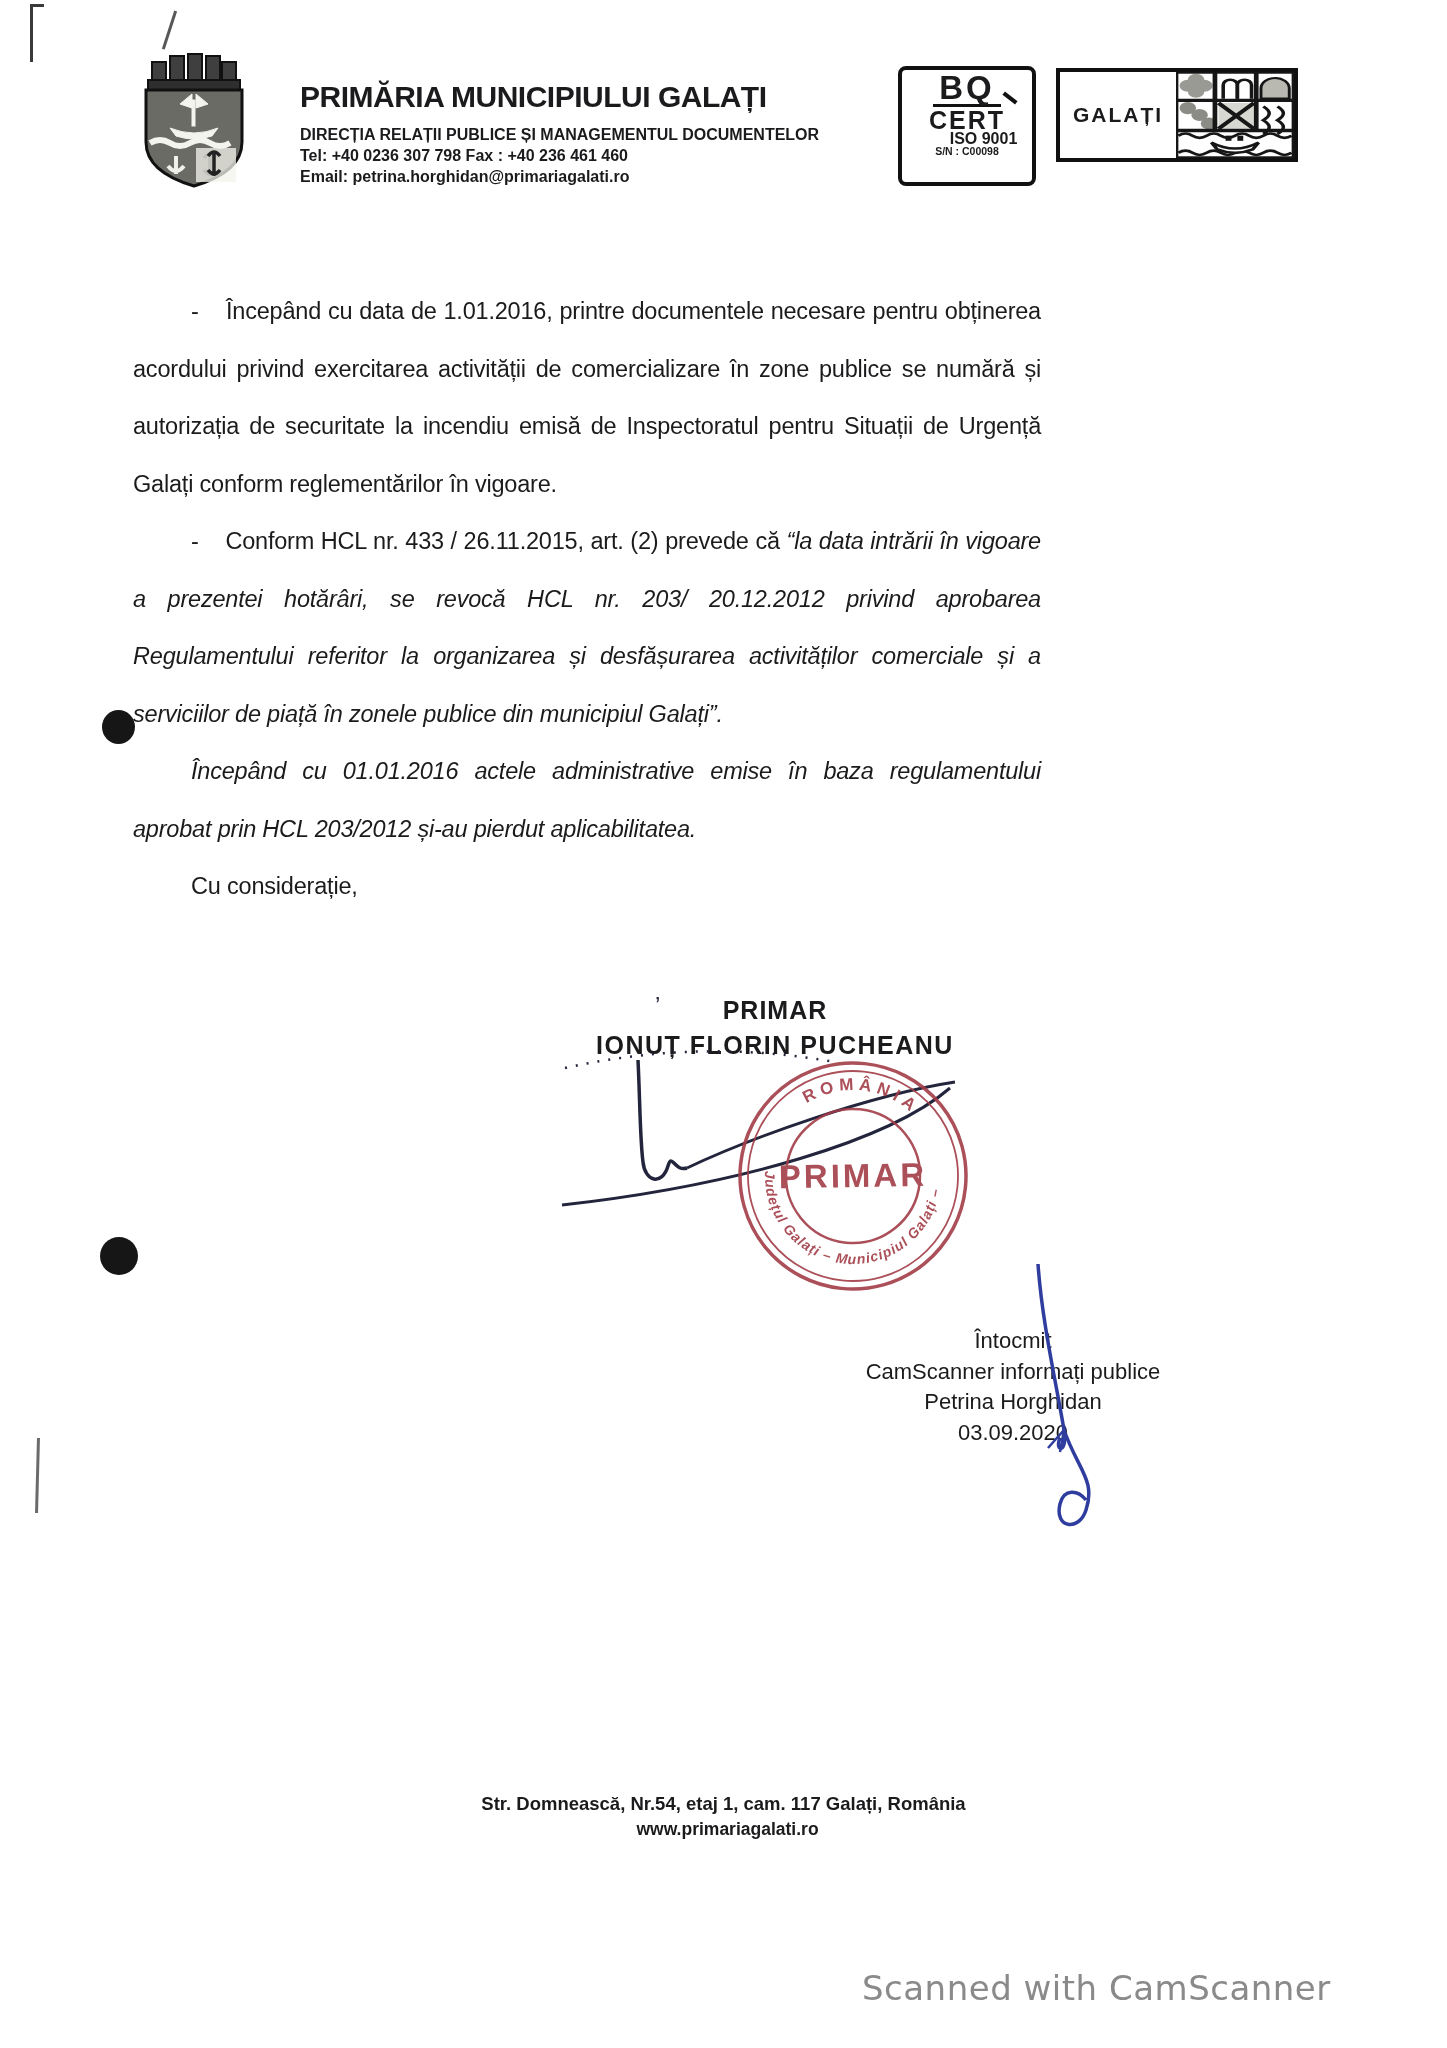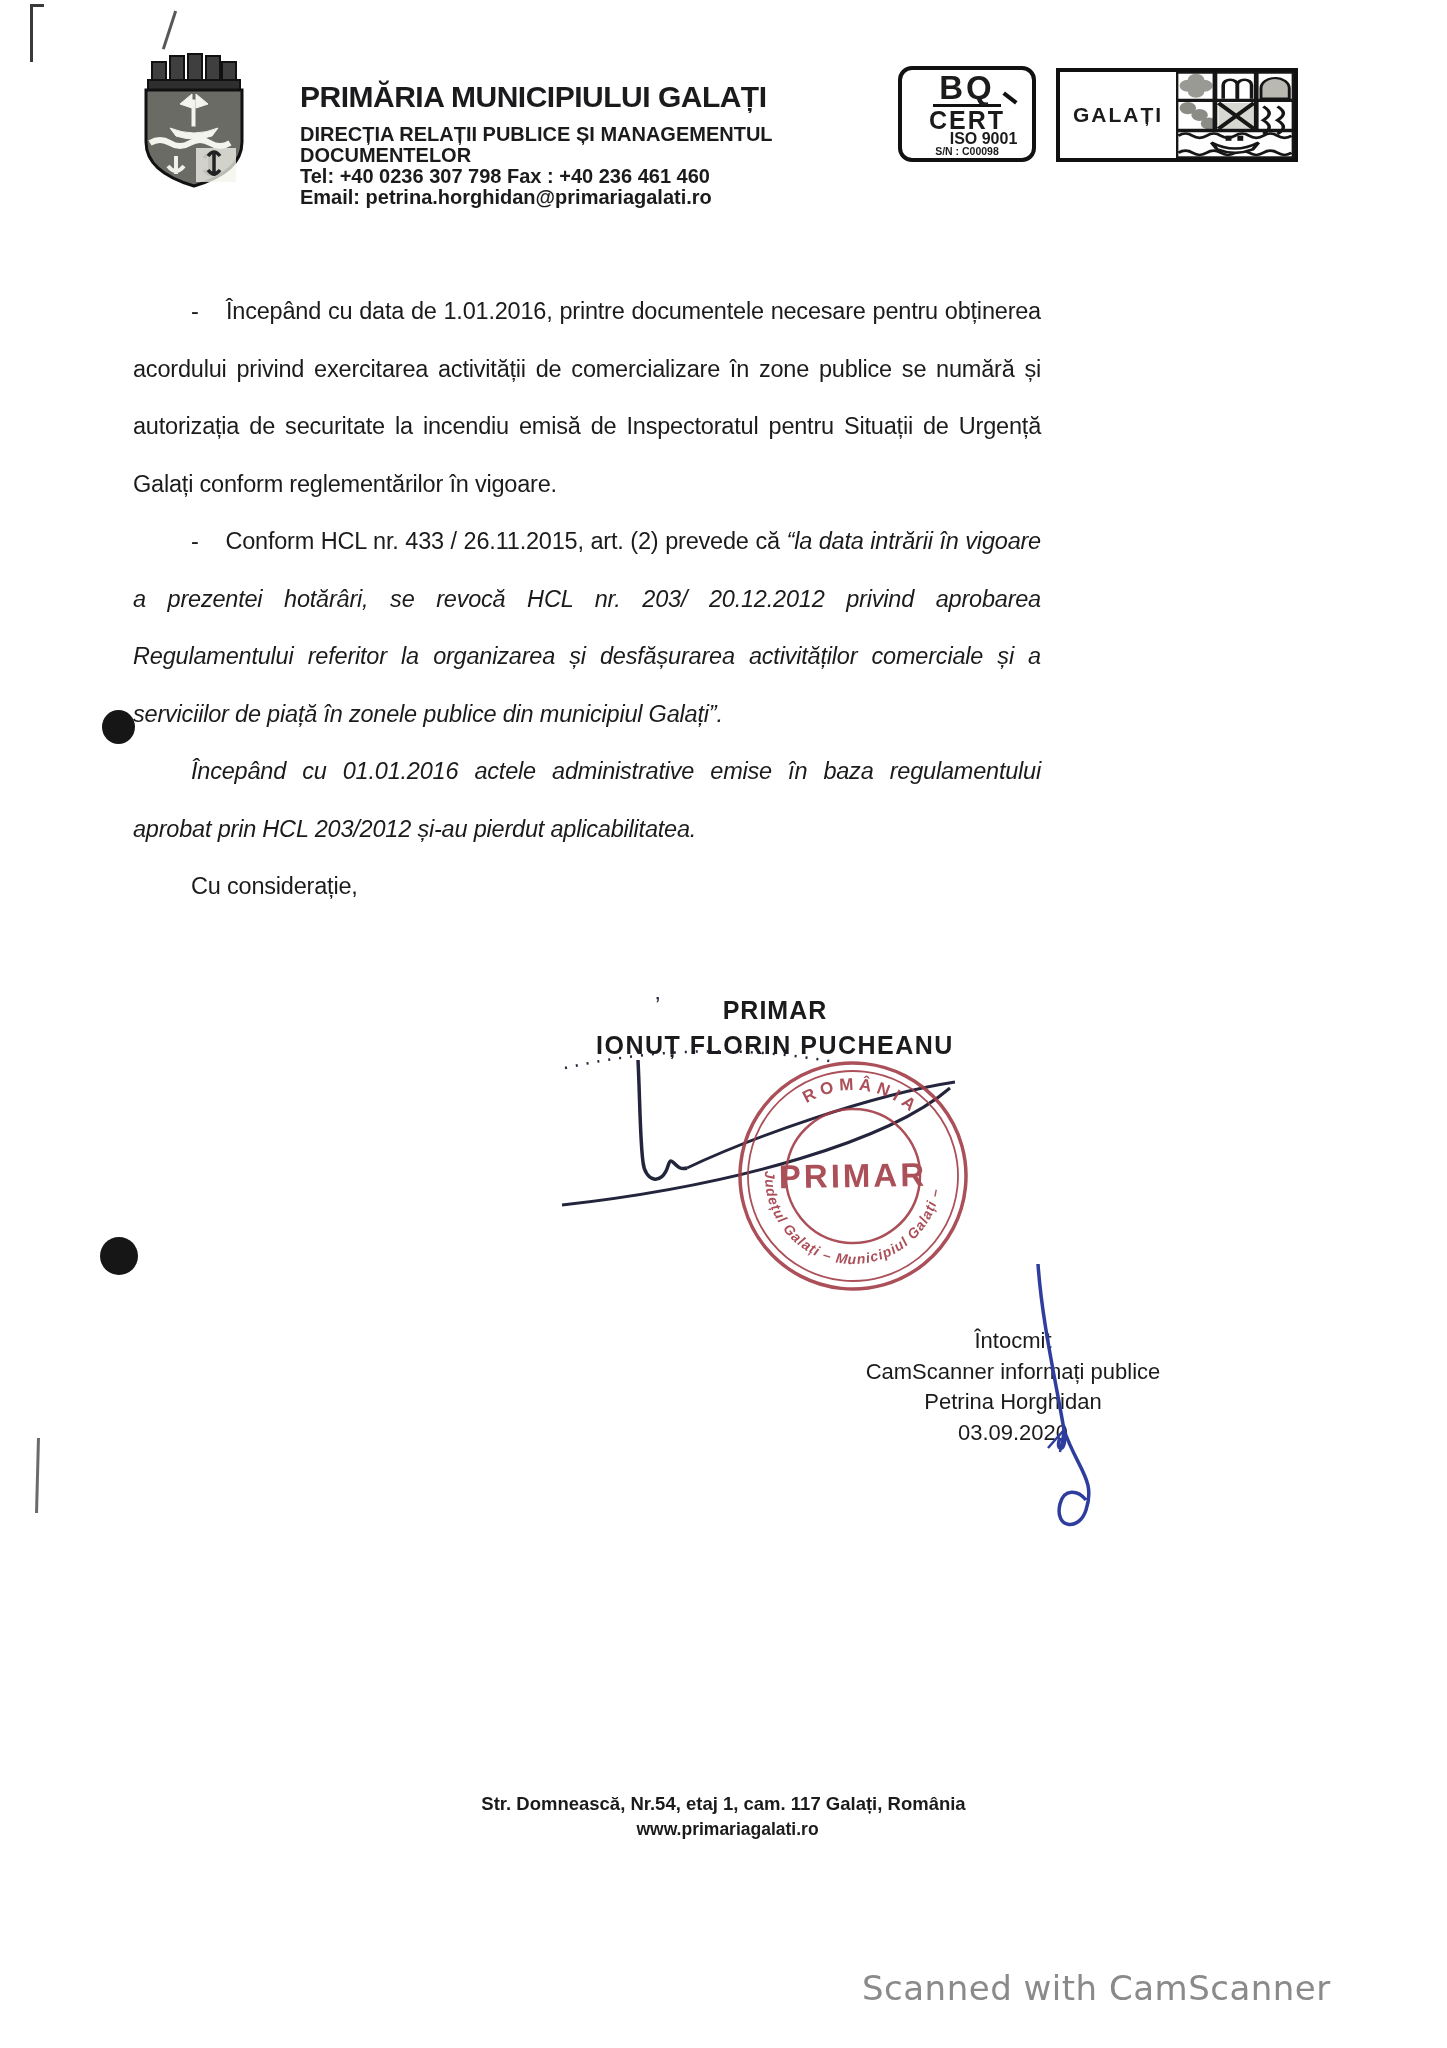--- a/index.html
+++ b/index.html
@@ -8,25 +8,25 @@
     width:1447px;height:2048px;
     background:#ffffff;
     font-family:"Liberation Sans", sans-serif;
     color:#1b1b1d;
     overflow:hidden;
   }
   
   .coat{position:absolute;left:110px;top:40px;width:160px;height:150px;}
   .hdr-text{position:absolute;left:300px;top:80px;width:620px;}
   .hdr-title{font-size:30px;font-weight:700;letter-spacing:-0.5px;margin:0 0 10px 0;}
-  .hdr-line{font-size:20px;font-weight:700;line-height:21px;margin:0;}
+  .hdr-line{font-size:16px;font-weight:700;line-height:21px;margin:0;}
   .hdr-line.small{font-size:13.8px;letter-spacing:0.2px;}
   .bq-box{
-    position:absolute;left:898px;top:66px;width:138px;height:96px;
-    border:4px solid #111;border-radius:14px;text-align:center;box-sizing:border-box;
+    position:absolute;left:898px;top:66px;width:138px;height:120px;
+    border:4px solid #111;border-radius:8px;text-align:center;box-sizing:border-box;
     padding-top:2px;
   }
   .bq-top{font-size:33px;font-weight:900;letter-spacing:3px;line-height:32px;
     border-bottom:3px solid #111;display:inline-block;padding:0 6px;}
   .bq-cert{font-size:25px;font-weight:800;letter-spacing:2px;line-height:26px;}
   .bq-iso{font-size:16px;font-weight:800;line-height:12px;margin-left:33px;}
   .bq-sn{font-size:10.5px;font-weight:800;line-height:12px;}
   .bq-handle{position:absolute;right:14px;top:26px;width:16px;height:4px;background:#111;
     transform:rotate(38deg);}
   .galati-box{

